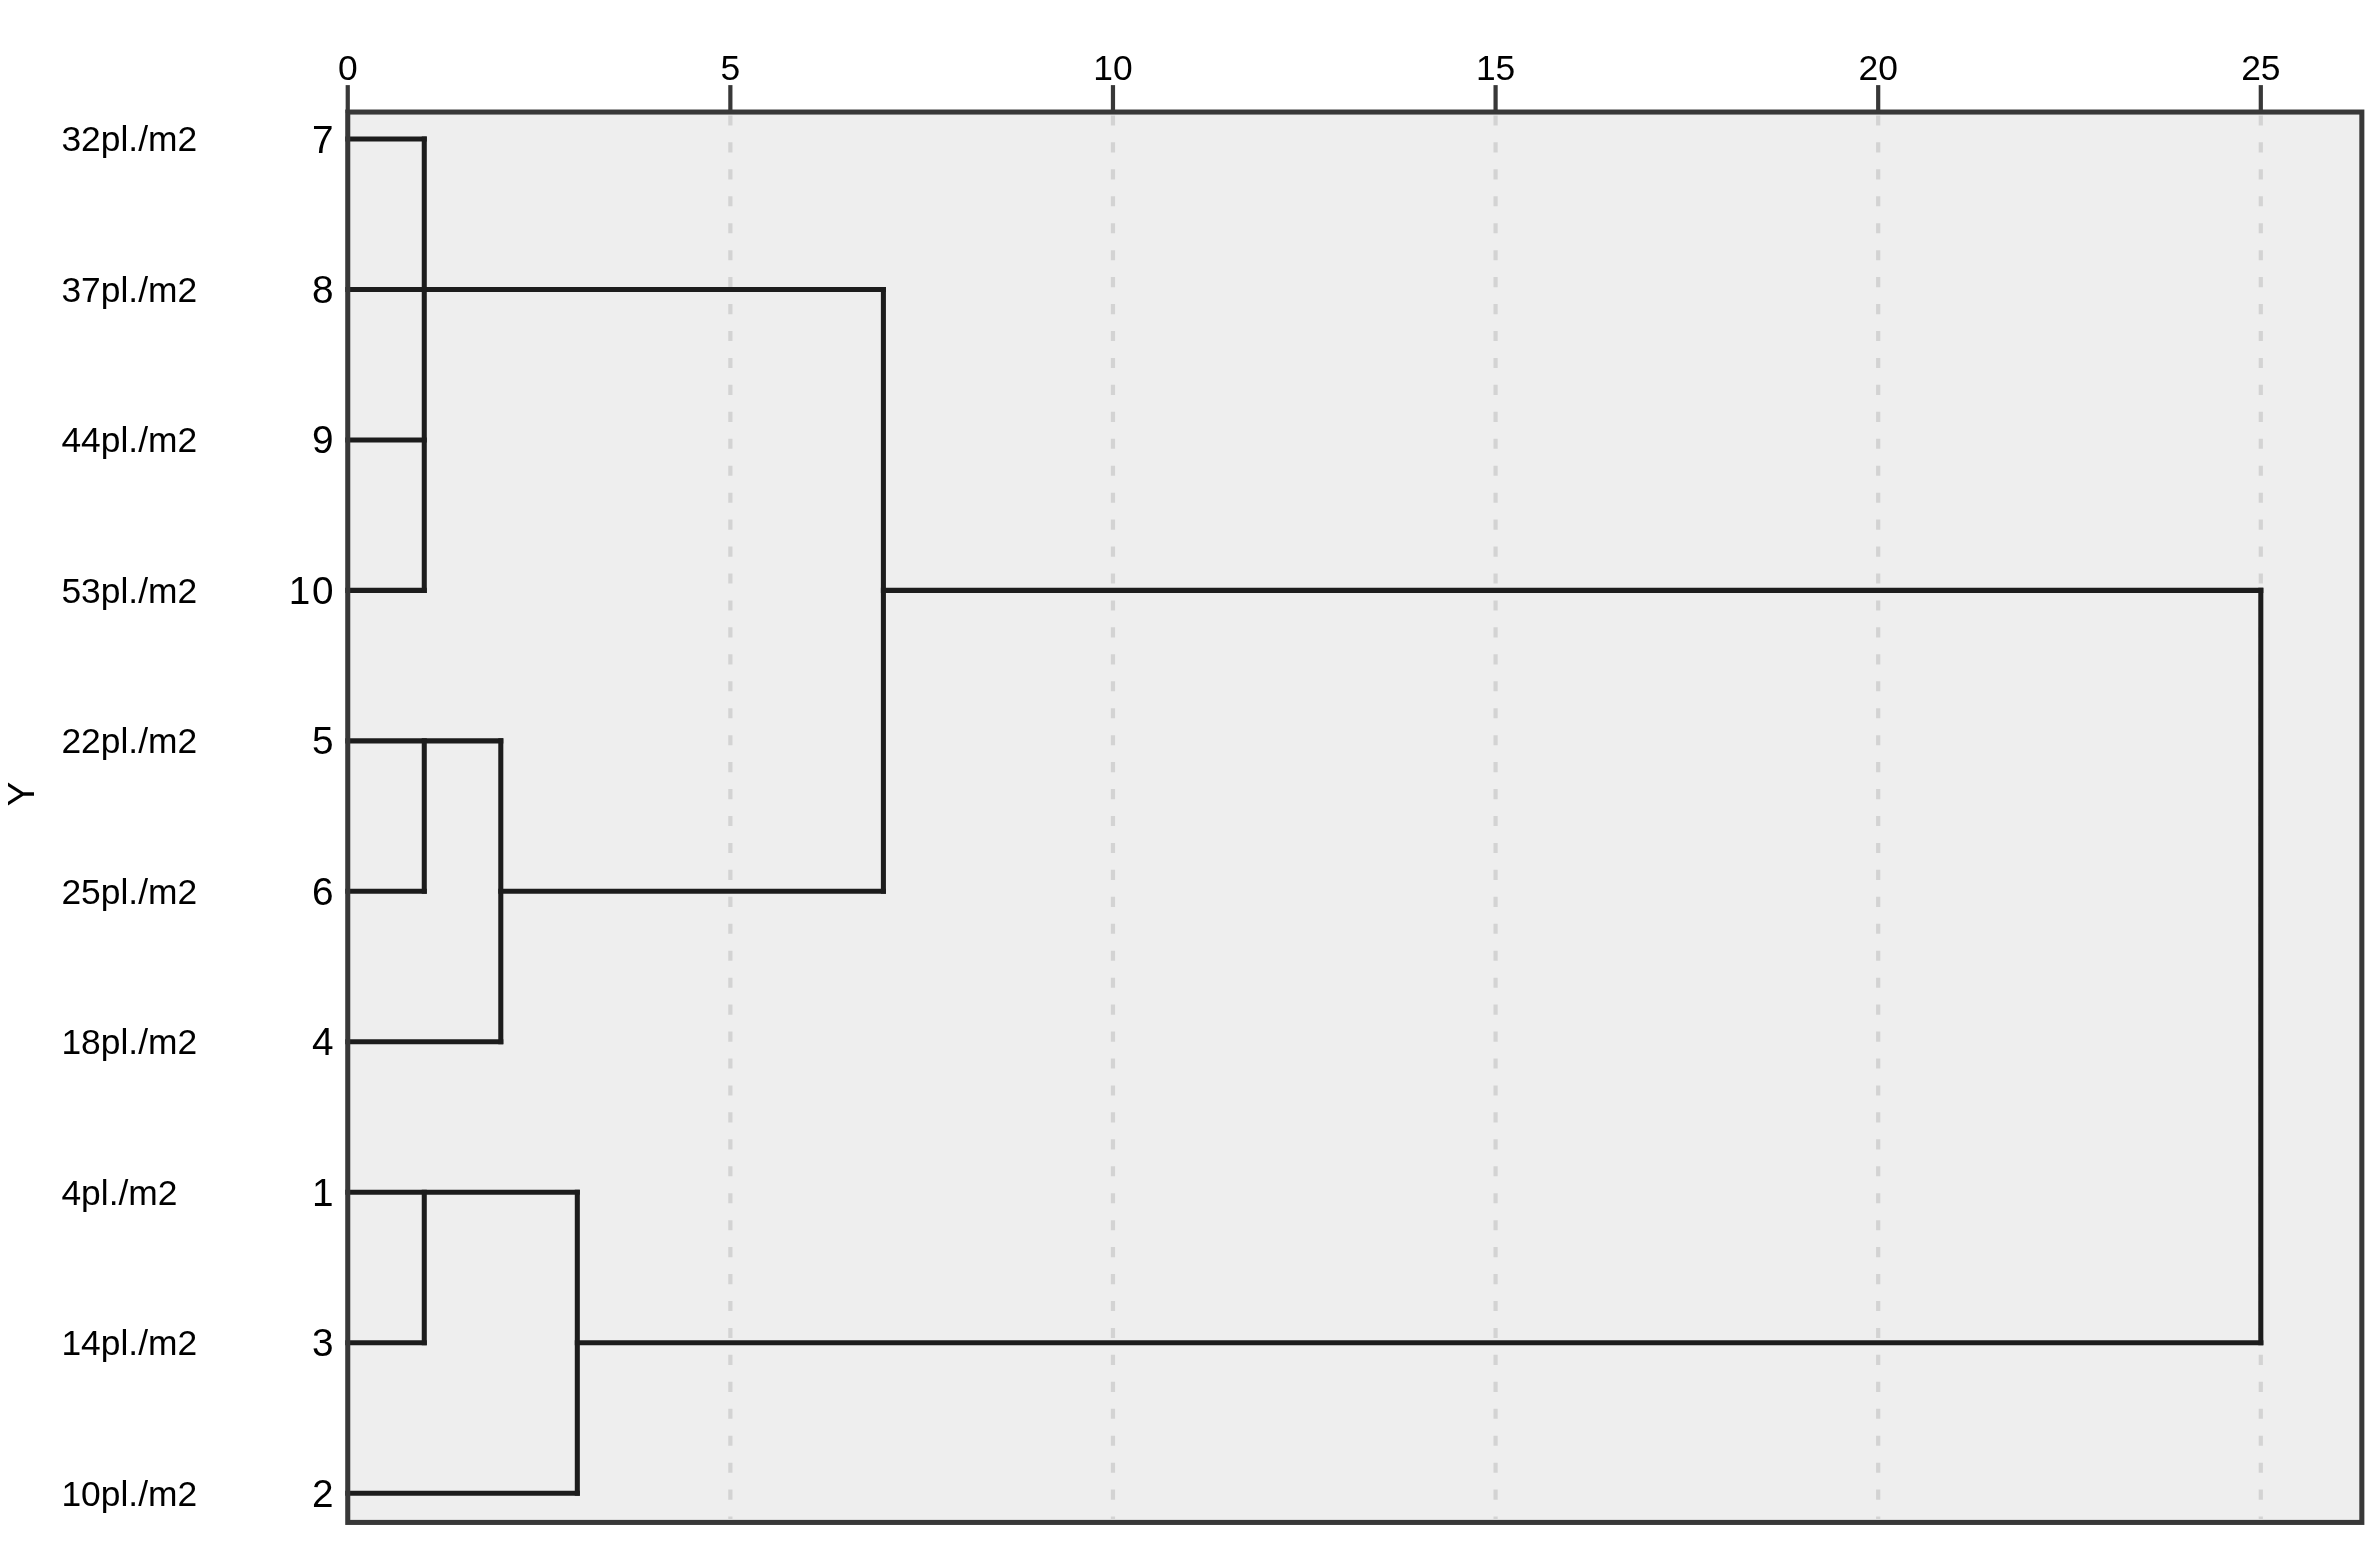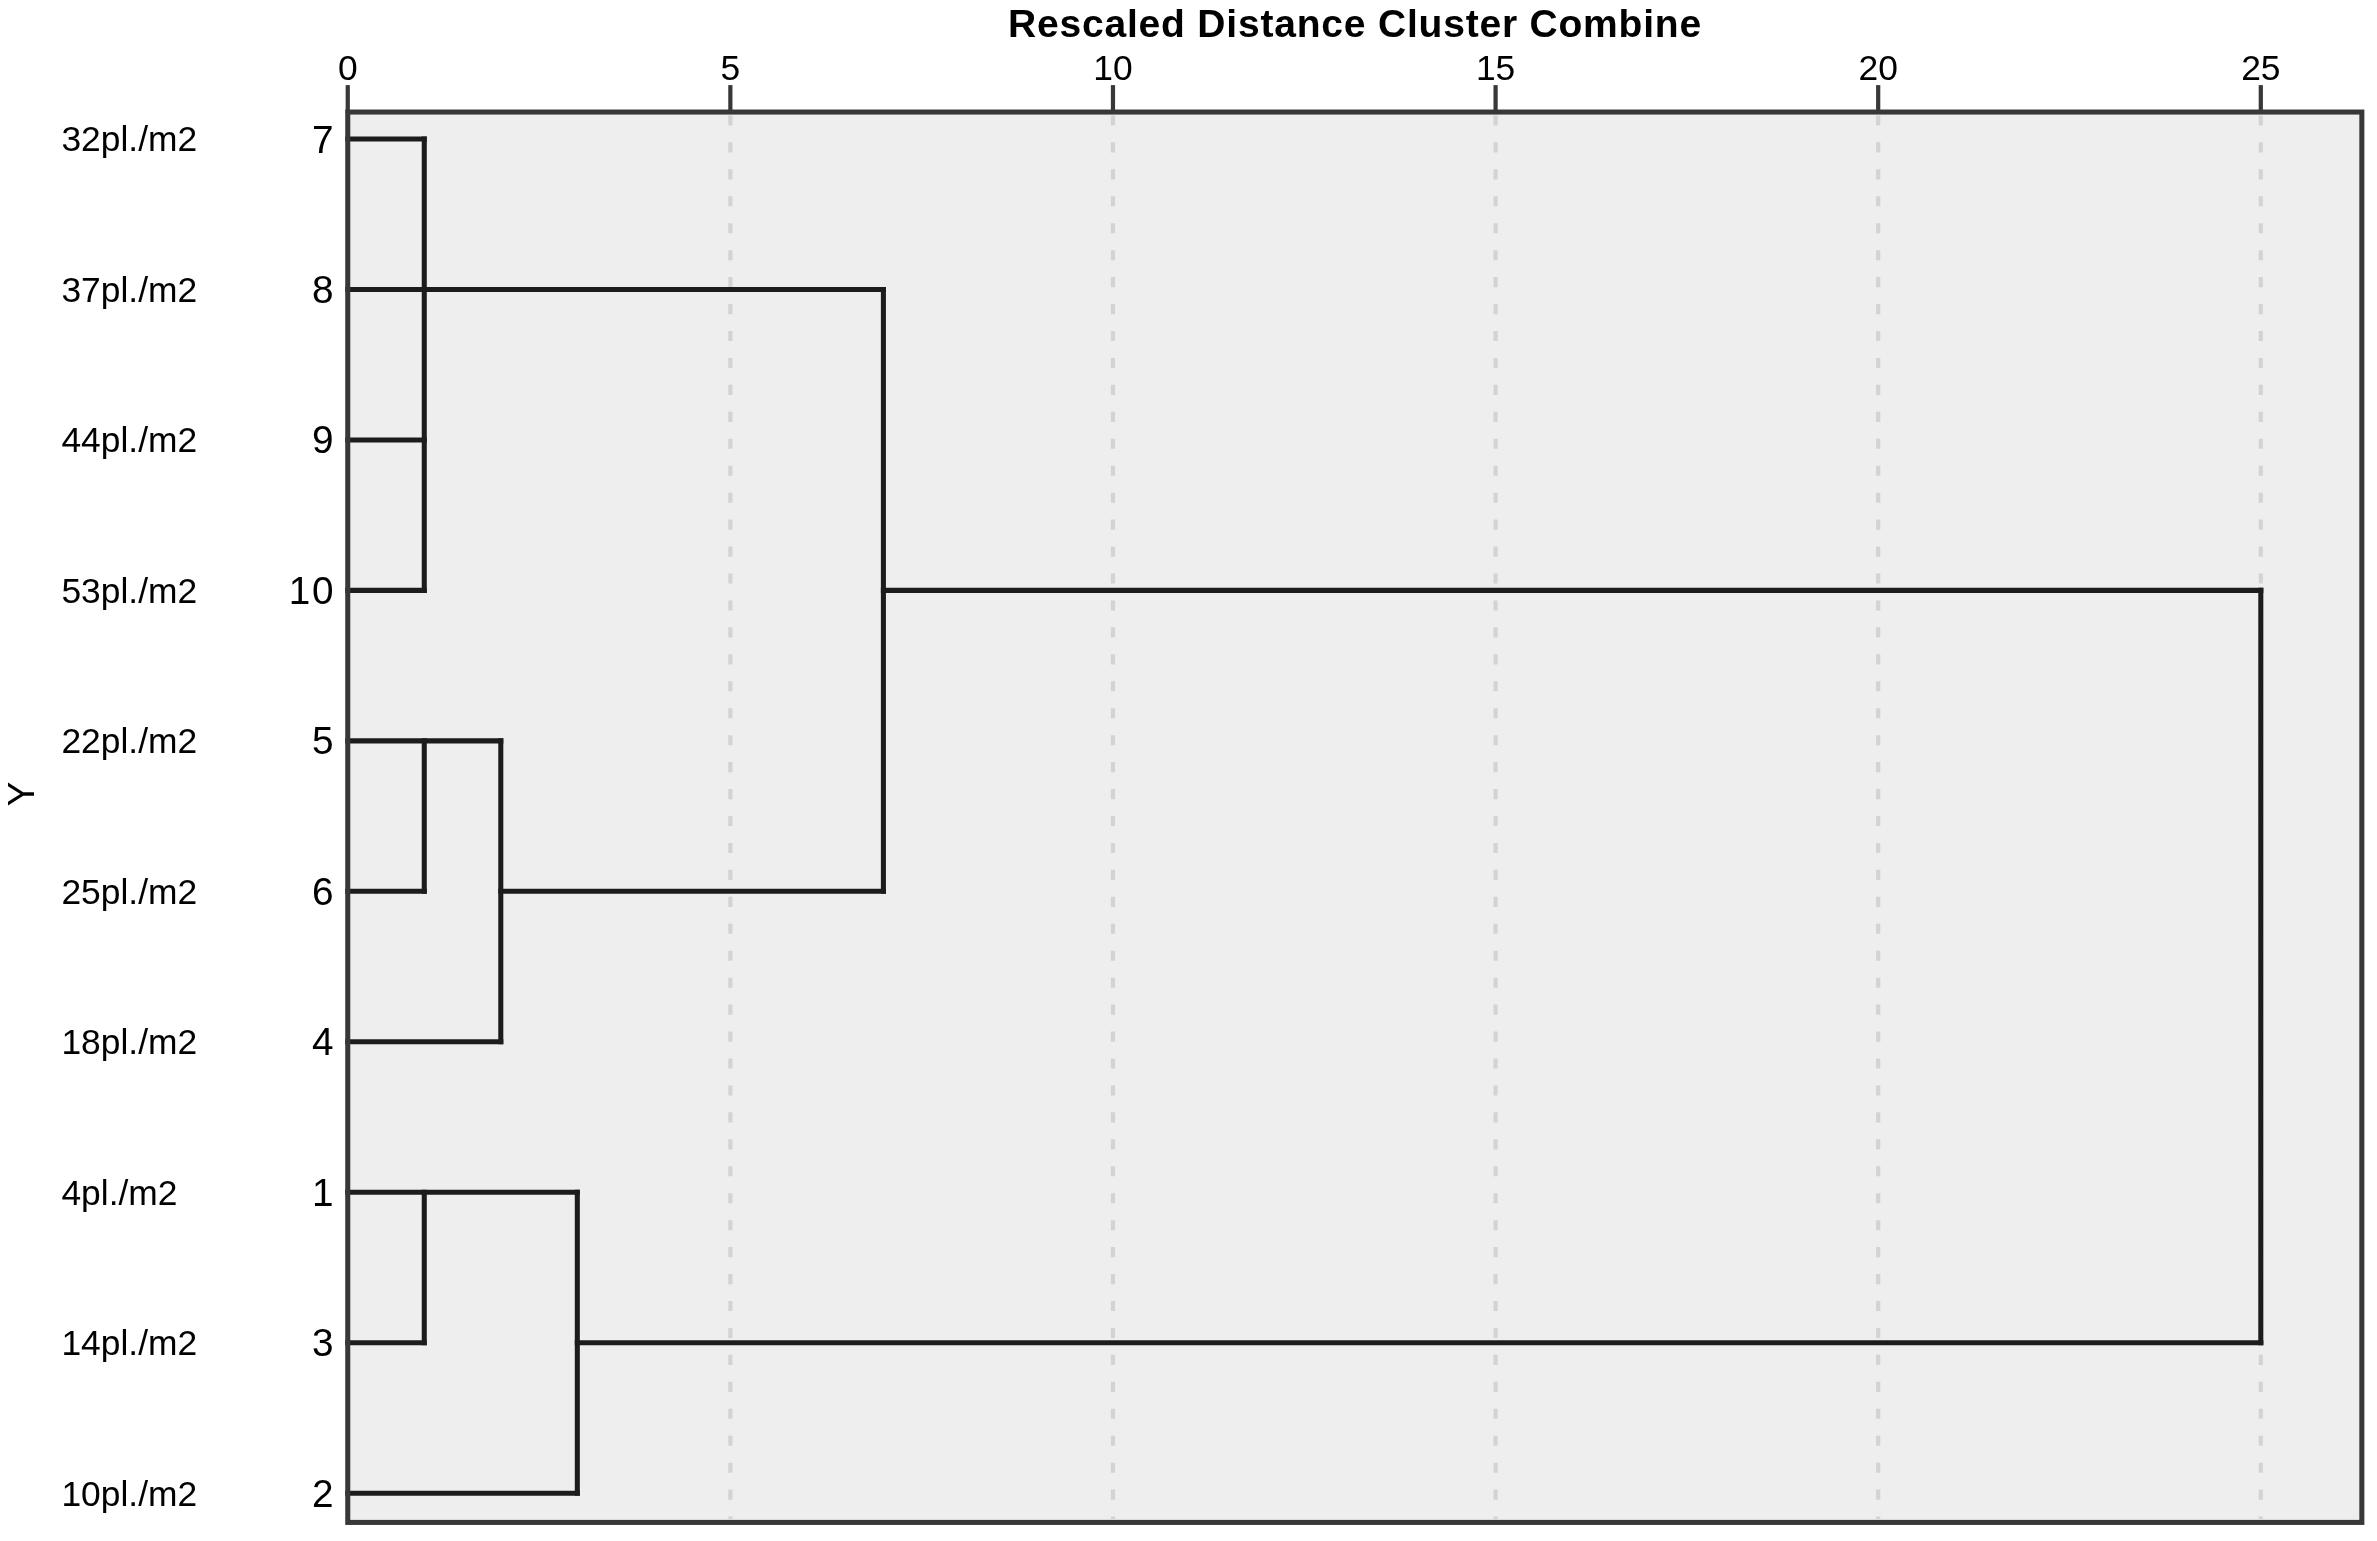--- a/index.html
+++ b/index.html
@@ -33,21 +33,20 @@
     color: #000000;
     transform: rotate(-90deg);
   }
   svg.plot { position: absolute; left: 0; top: 0; }
   text { fill: #000000; }
 </style>
 </head>
 <body>
 
 <div class="canvas">
-  <div class="chart-title">Rescaled Distance Cluster Combine</div>
 
   <svg class="plot" id="plot-svg" width="2377" height="1541" viewBox="0 0 2823 1830">
       <rect x="413" y="133" width="2392" height="1675" fill="#eeeeee"></rect>
       <g>
         <line x1="867.4" y1="137" x2="867.4" y2="1804" stroke="#d3d3d3" stroke-width="5" stroke-dasharray="12 20"></line>
         <line x1="1321.8" y1="137" x2="1321.8" y2="1804" stroke="#d3d3d3" stroke-width="5" stroke-dasharray="12 20"></line>
         <line x1="1776.1999999999998" y1="137" x2="1776.1999999999998" y2="1804" stroke="#d3d3d3" stroke-width="5" stroke-dasharray="12 20"></line>
         <line x1="2230.6" y1="137" x2="2230.6" y2="1804" stroke="#d3d3d3" stroke-width="5" stroke-dasharray="12 20"></line>
         <line x1="2685" y1="137" x2="2685" y2="1804" stroke="#d3d3d3" stroke-width="5" stroke-dasharray="12 20"></line>
       </g>

